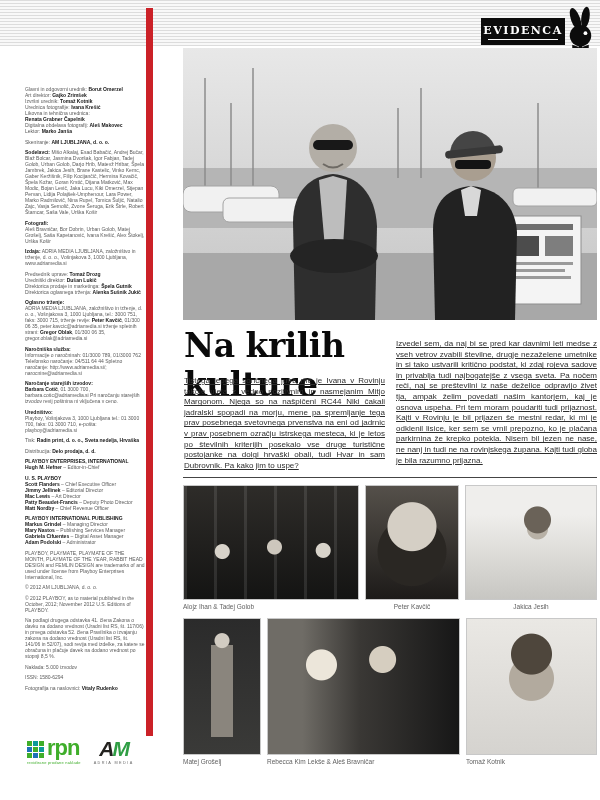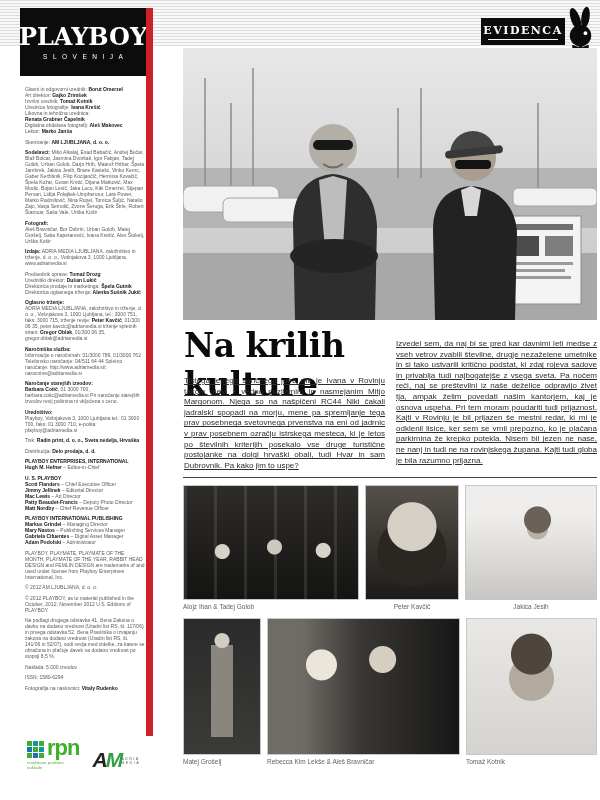--- a/index.html
+++ b/index.html
@@ -73,37 +73,33 @@
     radial-gradient(circle at 50% 44%, #b2aa9e 0 22px, rgba(0,0,0,0) 23px),
     linear-gradient(#eae8e4,#d5d3cf);}
   
   .logos{position:absolute;left:27px;top:738px;width:120px;display:flex;align-items:flex-end;gap:13px;}
   .rpn{display:flex;flex-direction:column;}
   .rpn-row{display:flex;align-items:flex-end;gap:3px;}
   .rpn-ico{display:grid;grid-template-columns:repeat(3,5px);grid-auto-rows:5px;gap:1px;}
   .rpn-ico i{display:block;}
   .rpn-word{font-size:22px;line-height:20px;font-weight:bold;color:#3fae2a;letter-spacing:-1px;}
   .rpn-tag{font-size:4px;color:#3fae2a;margin-top:2px;letter-spacing:.2px;}
-  .am{display:flex;flex-direction:row;align-items:center;}
+  .am{display:flex;flex-direction:column;align-items:center;}
   .am-word{font-size:21px;line-height:20px;font-weight:bold;font-style:italic;letter-spacing:-2px;}
   .am-word .a{color:#23221f;}
   .am-word .m{color:#2f9e44;}
   .am-tag{font-size:3.8px;letter-spacing:1.4px;color:#6a6a6a;margin-top:2px;}
 </style>
 </head>
 <body>
 
 <div class="page">
 
   <div class="stripes"></div>
 
-  <div class="logo-box">
-    <div class="logo-title">PLAYBOY</div>
-    <div class="logo-sub">SLOVENIJA</div>
-  </div>
 
   <div class="red-bar"></div>
 
   <div class="masthead">
       <p class="mh"><span>Glavni in odgovorni urednik: </span><b>Borut Omerzel</b><br><span>Art direktor: </span><b>Gajko Zrimšek</b><br><span>Izvršni urednik: </span><b>Tomaž Kotnik</b><br><span>Urednica fotografije: </span><b>Ivana Krešić</b><br><span>Likovna in tehnična urednica:</span><br><b>Renata Grabner Čapelnik</b><br><span>Digitalna obdelava fotografij: </span><b>Aleš Makovec</b><br><span>Lektor: </span><b>Marko Janša</b></p>
       <p class="mh"><span>Skeniranje: </span><b>AM LJUBLJANA, d. o. o.</b></p>
       <p class="mh"><b>Sodelavci:</b><span> Mišo Alkalaj, Esad Babačić, Andrej Bučar, Blaž Bolcar, Jasmina Dvoršak, Igor Fabjan, Tadej Golob, Urban Golob, Darjo Hrib, Matevž Hribar, Špela Jambrek, Jakica Jesih, Brane Kastelic, Vinko Kernc, Gaber Keržišnik, Filip Kocijančič, Hermina Kovačič, Špela Kožar, Goran Krstić, Dijana Matković, Max Modic, Bojan Levič, Jaka Lucu, Kiki Omerzel, Stjepan Pervan, Lidija Polajšek-Umphenour, Lara Power, Marko Radmilovič, Nina Rupel, Tomica Šuljić, Natalio Zajc, Vasja Semolič, Zvone Šeruga, Erik Štrle, Robert Štamcar, Saša Vale, Urška Košir</span></p>
       <p class="mh"><b>Fotografi:</b><br><span>Aleš Bravničar, Bor Dobrin, Urban Golob, Matej Grošelj, Saša Kapetanović, Ivana Krešić, Alex Štokelj, Urška Košir</span></p>
       <p class="mh"><b>Izdaja:</b><span> ADRIA MEDIA LJUBLJANA, založništvo in trženje, d. o. o., Vošnjakova 3, 1000 Ljubljana, www.adriamedia.si</span></p>
       <p class="mh"><span>Predsednik uprave: </span><b>Tomaž Drozg</b><br><span>Uredniški direktor: </span><b>Dušan Lukič</b><br><span>Direktorica prodaje in marketinga: </span><b>Špela Gutnik</b><br><span>Direktorica oglasnega trženja: </span><b>Alenka Sušnik Jukič</b></p>

